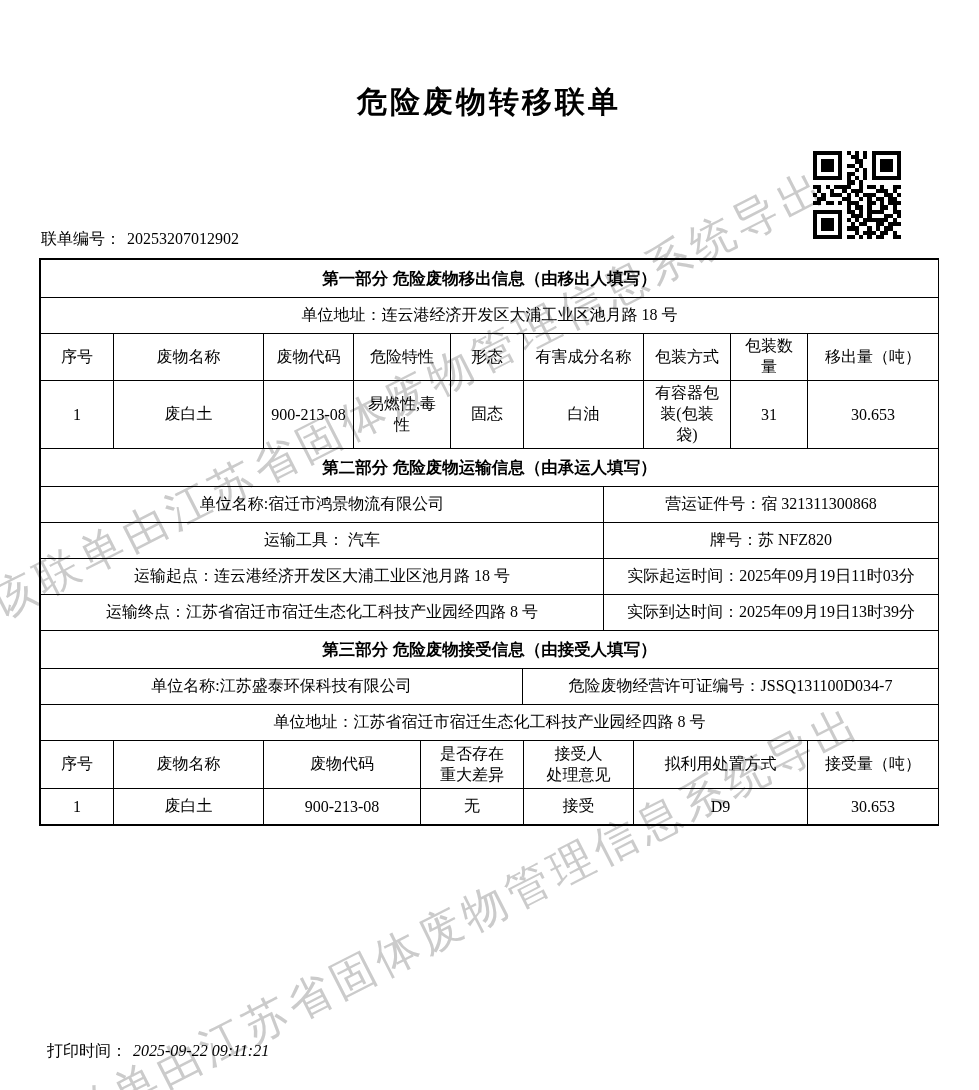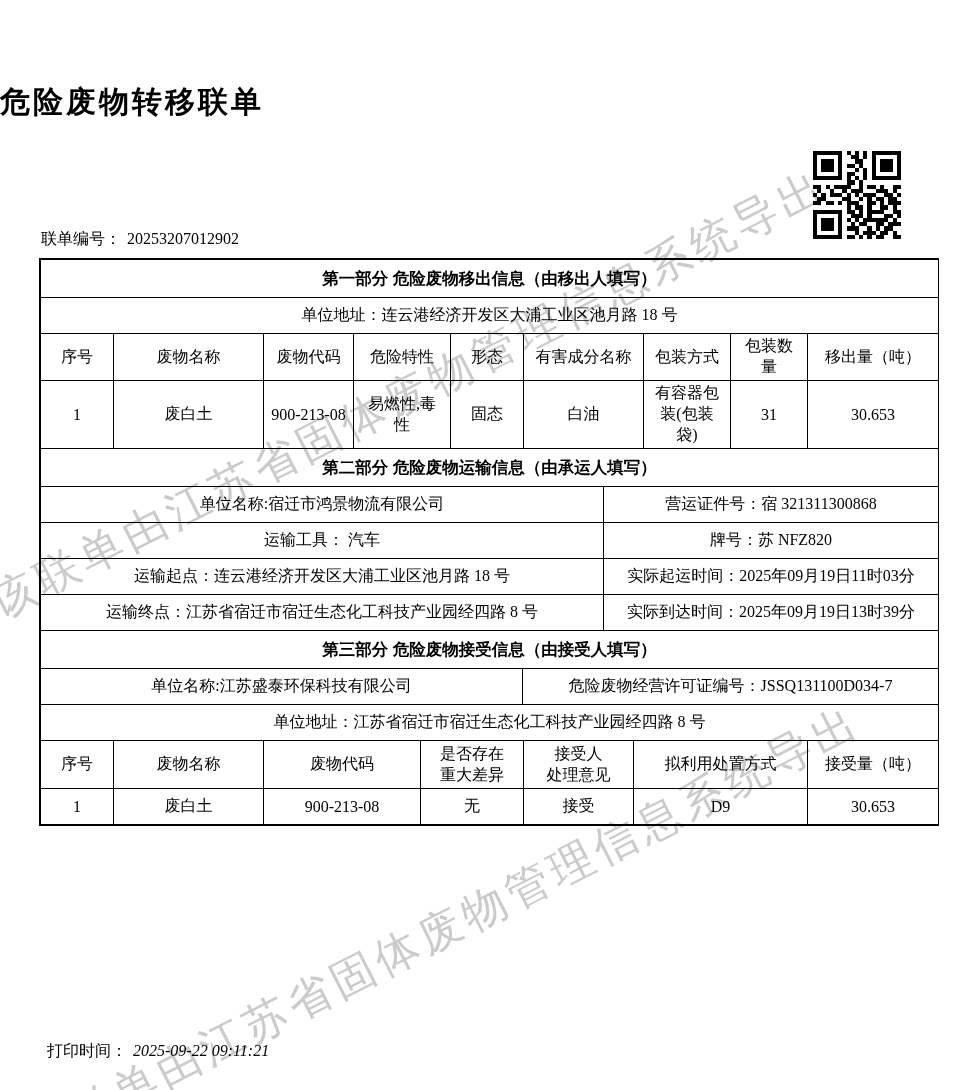--- a/index.html
+++ b/index.html
@@ -18,21 +18,21 @@
     color:#cbcbcb;
     transform:rotate(-27deg); transform-origin:0 50%;
     font-family:"Liberation Serif","DejaVu Serif",serif;
     pointer-events:none;
   }
   #wm1 { left:-6px;  top:576px; }
   #wm2 { left:28px;  top:1112px; }
 
   .title {
     position:absolute; top:82px; left:0; width:978px;
-    font-size:30px; font-weight:bold;
+    text-align:center; font-size:30px; font-weight:bold;
     letter-spacing:3px; z-index:1;
   }
   .qr {
     position:absolute; left:813px; top:151px;
     width:88px; height:88px; z-index:2;
     display:grid;
     grid-template-columns:repeat(21,1fr);
     grid-template-rows:repeat(21,1fr);
   }
   .qr .qm { background:#000; }

